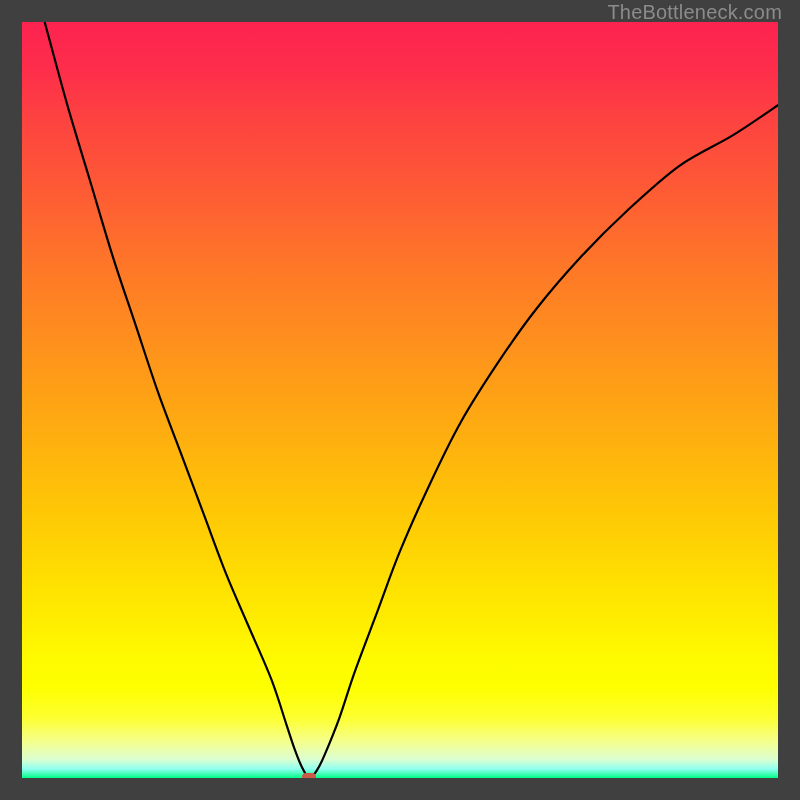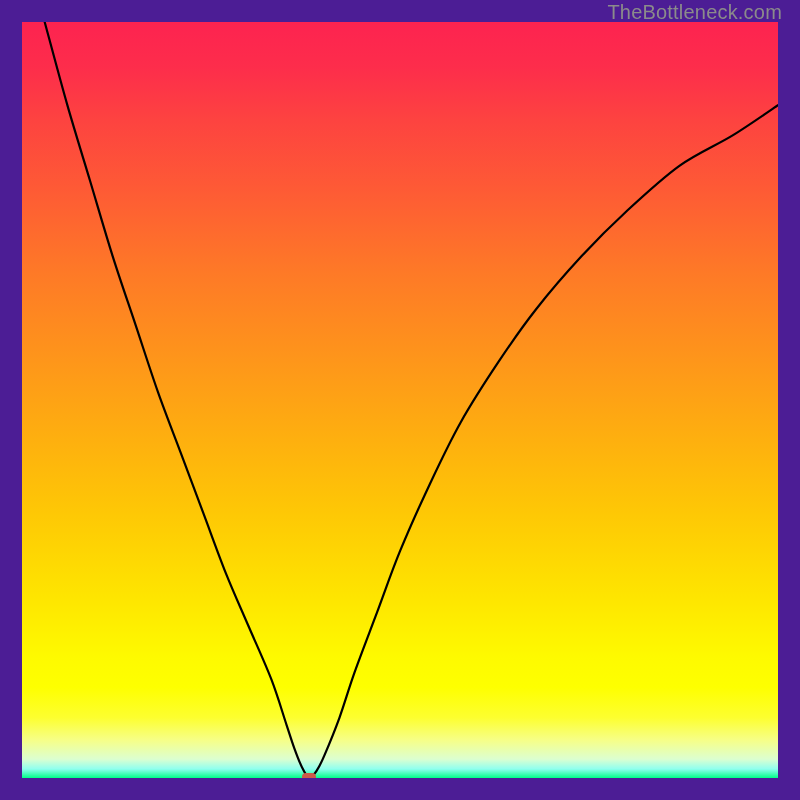--- a/index.html
+++ b/index.html
@@ -10,21 +10,21 @@
     background: #000;
     overflow: hidden;
     font-family: Arial, Helvetica, sans-serif;
   }
   .frame {
     position: absolute;
     left: 0;
     top: 0;
     width: 800px;
     height: 800px;
-    background: #4c1d95;
+    background: #404040;
   }
   .plot {
     position: absolute;
     left: 22px;
     top: 22px;
     width: 756px;
     height: 756px;
     overflow: hidden;
   }
   .gradient {

